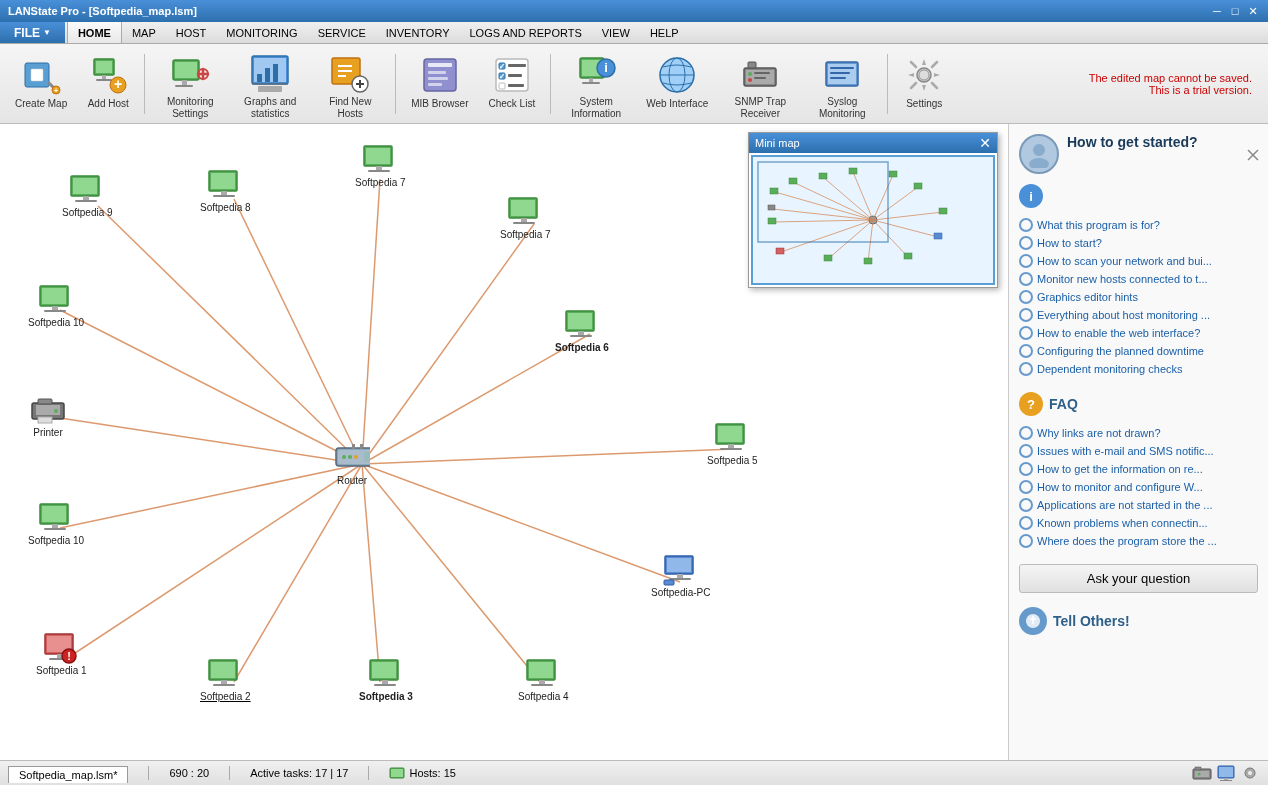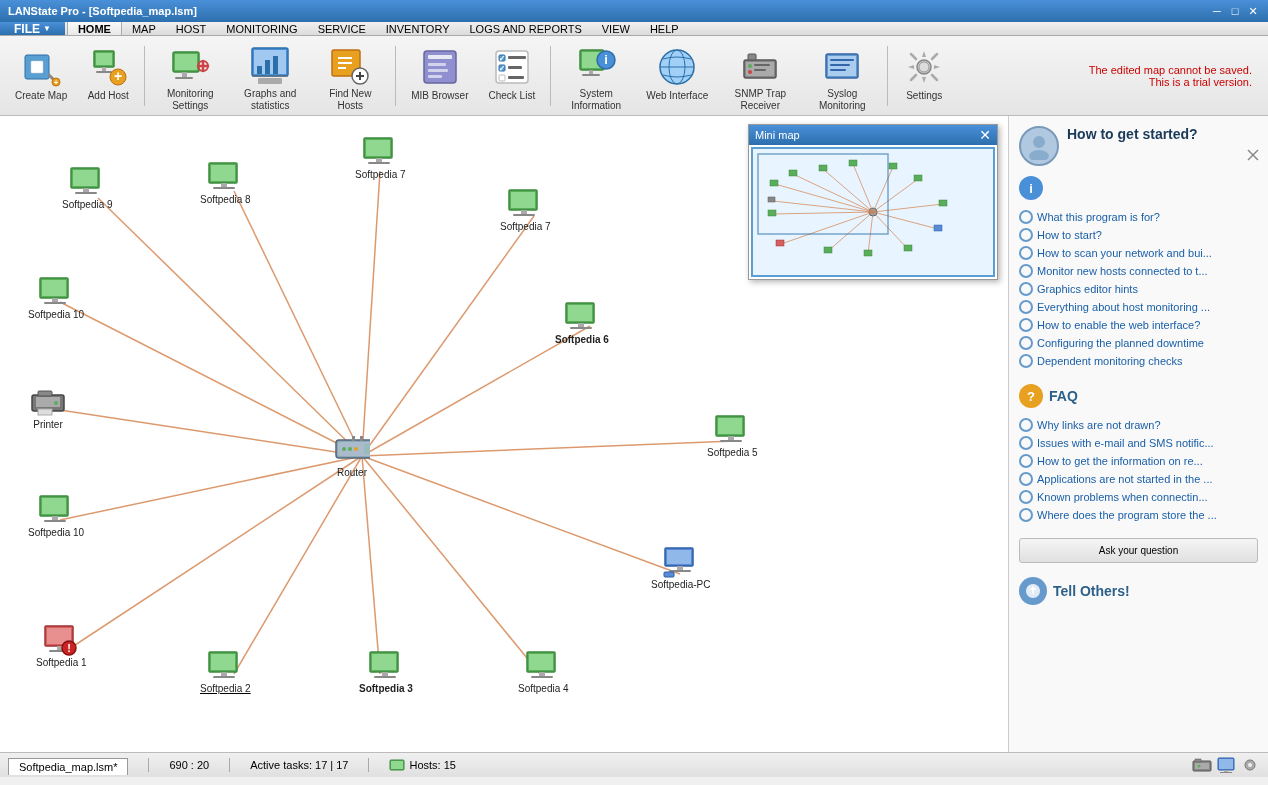--- a/index.html
+++ b/index.html
@@ -20,21 +20,21 @@
     #title-bar .title-text { display: flex; align-items: center; gap: 6px; }
     #title-bar .win-controls { display: flex; gap: 4px; }
     #title-bar .win-btn {
       width: 14px; height: 14px; background: transparent; border: none;
       color: white; cursor: pointer; font-size: 11px; display: flex; align-items: center; justify-content: center;
     }
 
     
     #menu-bar {
       background: linear-gradient(to bottom, #f0f0f0, #dcdcdc);
-      height: 14px;
+      height: 22px;
       display: flex;
       align-items: center;
       border-bottom: 1px solid #aaa;
     }
     .menu-item {
       padding: 2px 10px;
       cursor: pointer;
       font-size: 11px;
       height: 100%;
       display: flex;
@@ -202,21 +202,21 @@
     }
     .ask-btn {
       display: block;
       width: 100%;
       padding: 6px;
       background: linear-gradient(to bottom, #f5f5f5, #e0e0e0);
       border: 1px solid #bbb;
       border-radius: 3px;
       text-align: center;
       cursor: pointer;
-      font-size: 10px;
+      font-size: 13px;
       margin-top: 8px;
     }
 
     
     #status-bar {
       background: linear-gradient(to bottom, #f0f0f0, #e0e0e0);
       border-top: 1px solid #bbb;
       height: 25px;
       display: flex;
       align-items: center;
@@ -808,20 +808,24 @@
             <div class="help-link-dot"></div>
             <span>Why links are not drawn?</span>
           </div>
           <div class="help-link">
             <div class="help-link-dot"></div>
             <span>Issues with e-mail and SMS notific...</span>
           </div>
           <div class="help-link">
             <div class="help-link-dot"></div>
             <span>How to get the information on re...</span>
+          </div>
+          <div class="help-link">
+            <div class="help-link-dot"></div>
+            <span>How to monitor and configure W...</span>
           </div>
           <div class="help-link">
             <div class="help-link-dot"></div>
             <span>Applications are not started in the ...</span>
           </div>
           <div class="help-link">
             <div class="help-link-dot"></div>
             <span>Known problems when connectin...</span>
           </div>
           <div class="help-link">

